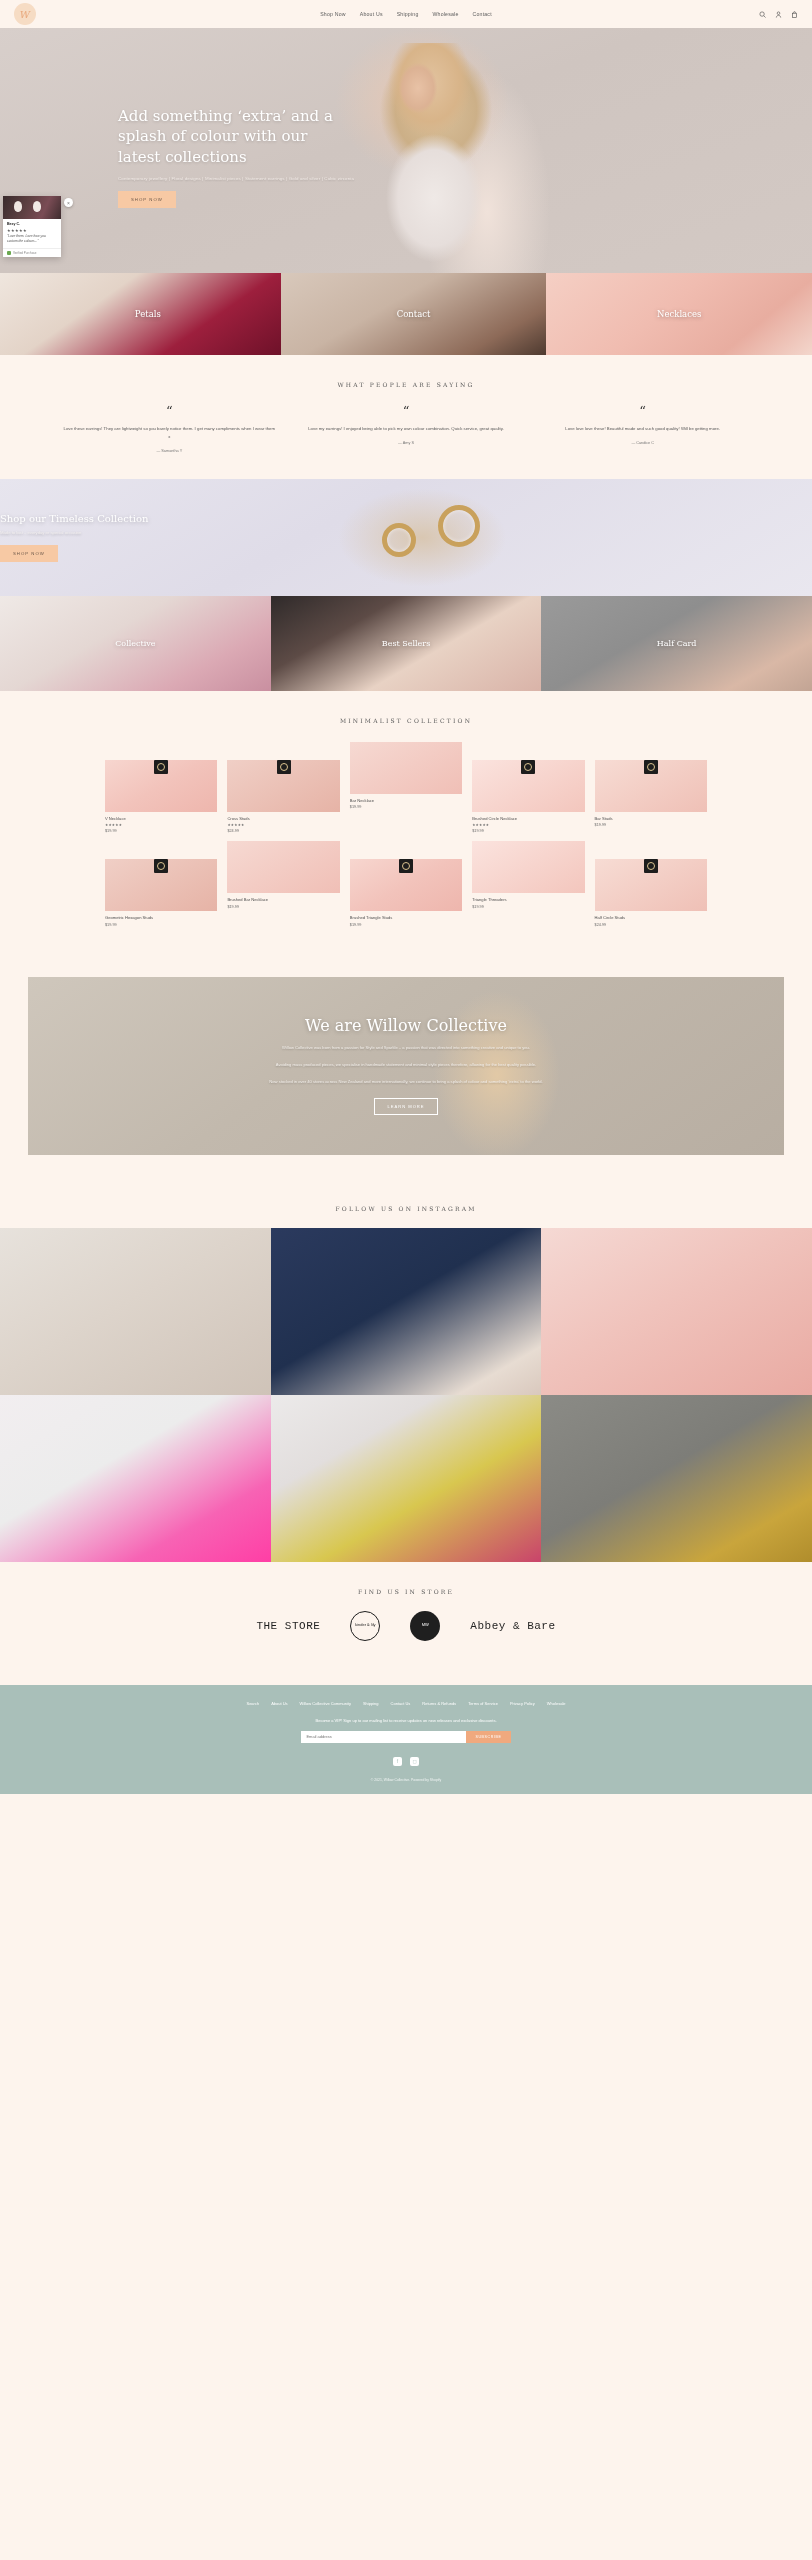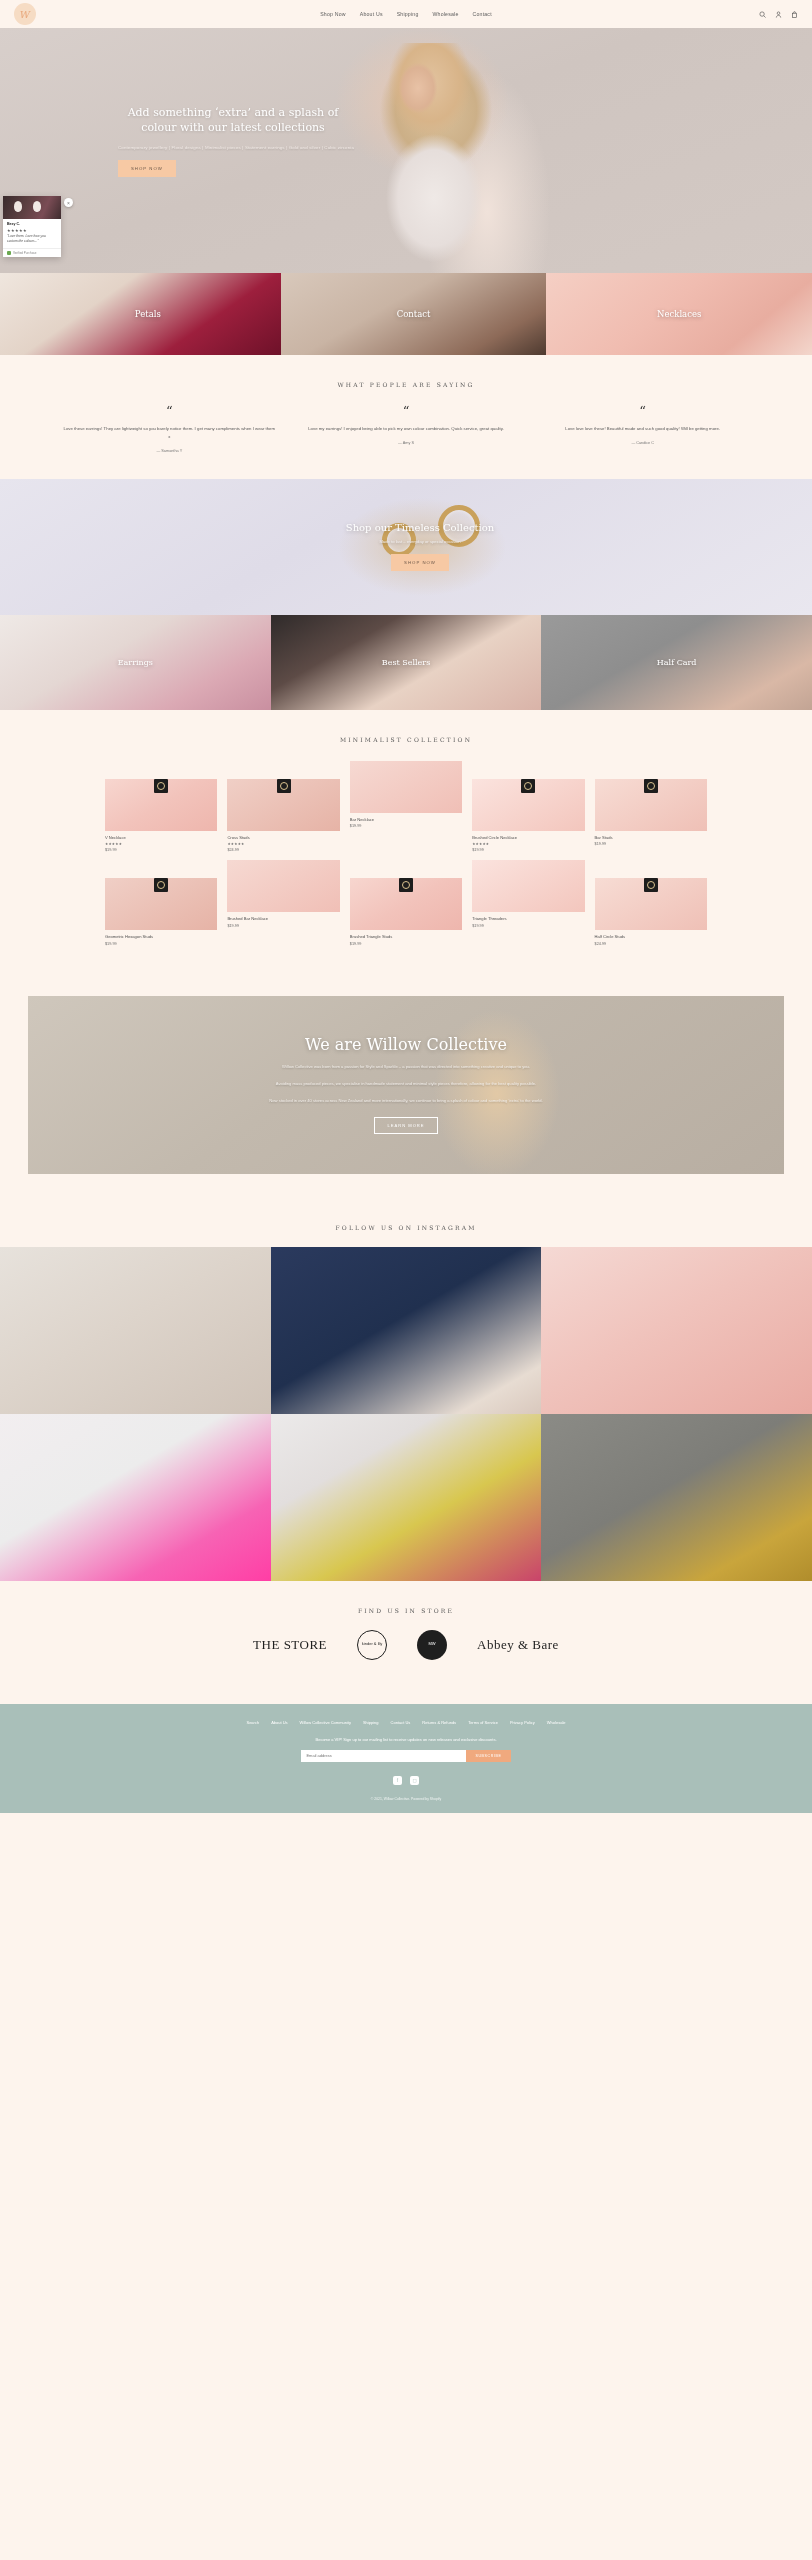--- a/index.html
+++ b/index.html
@@ -61,24 +61,23 @@
     width: 150px; height: 160px; transform: translateX(-30%);
     background: radial-gradient(ellipse 74px 82px at 50% 45%, #d9c097 0%, #c9ab7e 55%, rgba(201,171,126,0) 76%);
     opacity: .85;
   }
   .hero-inner {
     position: absolute; left: 0; right: 0; top: 78px;
     padding: 0 118px; text-align: left;
   }
   .hero h1 {
     font-family: "DejaVu Serif", serif;
-    font-weight: 400; font-size: 11px; line-height: 1.35;
+    font-weight: 400; font-size: 15px; line-height: 1.35;
     color: #fff; text-shadow: 0 1px 3px rgba(0,0,0,.18);
     max-width: 230px;
-    text-align: center;
   }
   .hero-sub {
     margin-top: 9px; font-size: 4.4px; color: #f3ece8;
     letter-spacing: .15px; text-shadow: 0 1px 2px rgba(0,0,0,.2);
   }
   .btn-shop {
     display: inline-block; margin-top: 10px;
     background: #f7c9a4; color: #6a5647;
     font-size: 4.3px; letter-spacing: 1px;
     padding: 6px 13px; border: none; cursor: pointer;
@@ -131,26 +130,25 @@
     text-align: center; font-size: 6px; letter-spacing: 2.2px;
     color: #5a5a5a; font-family: "DejaVu Serif", serif;
   }
   .testi-row { display: flex; margin-top: 18px; padding: 0 62px; gap: 22px; }
   .testi { flex: 1; text-align: center; }
   .testi .qm { font-size: 13px; color: #2f2f2f; font-family: "DejaVu Serif", serif; line-height: .9; }
   .testi p { margin-top: 7px; font-size: 4.3px; line-height: 1.85; color: #565656; }
   .testi .who { margin-top: 8px; font-size: 3.8px; color: #777; }
   
   .timeless {
-    height: 136px; position: relative; overflow: hidden;
-    display: flex; flex-direction: column; align-items: center; justify-content: center;
+    height: 117px; position: relative; overflow: hidden;
+    display: flex; flex-direction: column; align-items: flex-start; justify-content: center;
     background:
       radial-gradient(ellipse 120px 70px at 52% 50%, #d9c7b2 0%, rgba(217,199,178,0) 70%),
       linear-gradient(150deg,#e7e5ee 0%,#dfdce8 40%,#e9e7ef 100%);
-    padding-left: 28px;
   }
   .hoop {
     position:absolute; border:5px solid #c9a15c; border-radius:50%;
     box-shadow: inset 0 0 4px rgba(255,255,255,.6);
   }
   .hoop.a { width:42px;height:42px; left:54%; top:26px; }
   .hoop.b { width:34px;height:34px; left:47%; top:44px; }
   .timeless h2 {
     position:relative; z-index:3; color:#fff; font-family:"DejaVu Serif", serif;
     font-size: 10px; font-weight: 400; text-shadow: 0 1px 4px rgba(0,0,0,.25);
@@ -204,21 +202,21 @@
   .ig { height: 167px; cursor:pointer; }
   .ig1 { background: linear-gradient(150deg,#e7e2dc 0%,#ddd4cb 45%,#cfc3b8 100%); }
   .ig2 { background: linear-gradient(150deg,#2b3a5e 0%,#20304f 45%,#e7dcd2 85%,#d9c8bd 100%); }
   .ig3 { background: linear-gradient(150deg,#f5d9d4 0%,#f0c3bc 45%,#e9aaa2 100%); }
   .ig4 { background: linear-gradient(150deg,#f2eef0 0%,#ececec 40%,#f763b4 75%,#ff3ea5 100%); }
   .ig5 { background: linear-gradient(150deg,#eceaea 0%,#e2dedd 30%,#d8c74f 60%,#c9436b 100%); }
   .ig6 { background: linear-gradient(150deg,#8b8b86 0%,#7d7d78 45%,#c9a53c 80%,#b08d2c 100%); }
   
   .stores { display:flex; justify-content:center; align-items:center; gap:30px; margin-top:16px; }
   .store { display:flex; flex-direction:column; align-items:center; justify-content:center; }
-  .store .mark { font-family:Liberation Serif, serif; font-size:13px; color:#1f1f1f; letter-spacing:.5px; }
+  .store .mark { font-family:Liberation Mono, monospace; font-size:11px; color:#1f1f1f; letter-spacing:.5px; }
   .store .circ { width:30px;height:30px;border:1px solid #1f1f1f;border-radius:50%;display:flex;align-items:center;justify-content:center;font-size:4px;color:#1f1f1f;text-align:center;line-height:1.1;}
   .store .blk { width:30px;height:30px;background:#1f1f1f;border-radius:50%;display:flex;align-items:center;justify-content:center;color:#fff;font-size:4px;text-align:center;line-height:1.1;}
   
   .footer { background:#a9bfb9; padding: 16px 0 12px; margin-top: 18px; }
   .fnav { display:flex; justify-content:center; flex-wrap:wrap; gap:12px; }
   .fnav a { font-size:4px; color:#fff; text-decoration:none; }
   .fnote { text-align:center; font-size:4px; color:#fff; margin-top:12px; }
   .fform { display:flex; justify-content:center; margin-top:8px; }
   .fform input {
     width:165px; height:12px; border:none; padding:0 5px;
@@ -329,21 +327,21 @@
 <div class="timeless">
   <div class="hoop a"></div>
   <div class="hoop b"></div>
   <h2>Shop our Timeless Collection</h2>
   <div class="sub">Made to last – everyday or special occasion</div>
   <button class="btn-shop">SHOP NOW</button>
 </div>
 
 <div class="cats2">
   <div class="cat2 c-mag">
-      <span>Earrings</span>
+      <span>Collective</span>
     </div>
   <div class="cat2 c-best">
       <span>Best Sellers</span>
     </div>
   <div class="cat2 c-gift">
       <span>Half Card</span>
     </div>
 </div>
 
 <div class="section">

